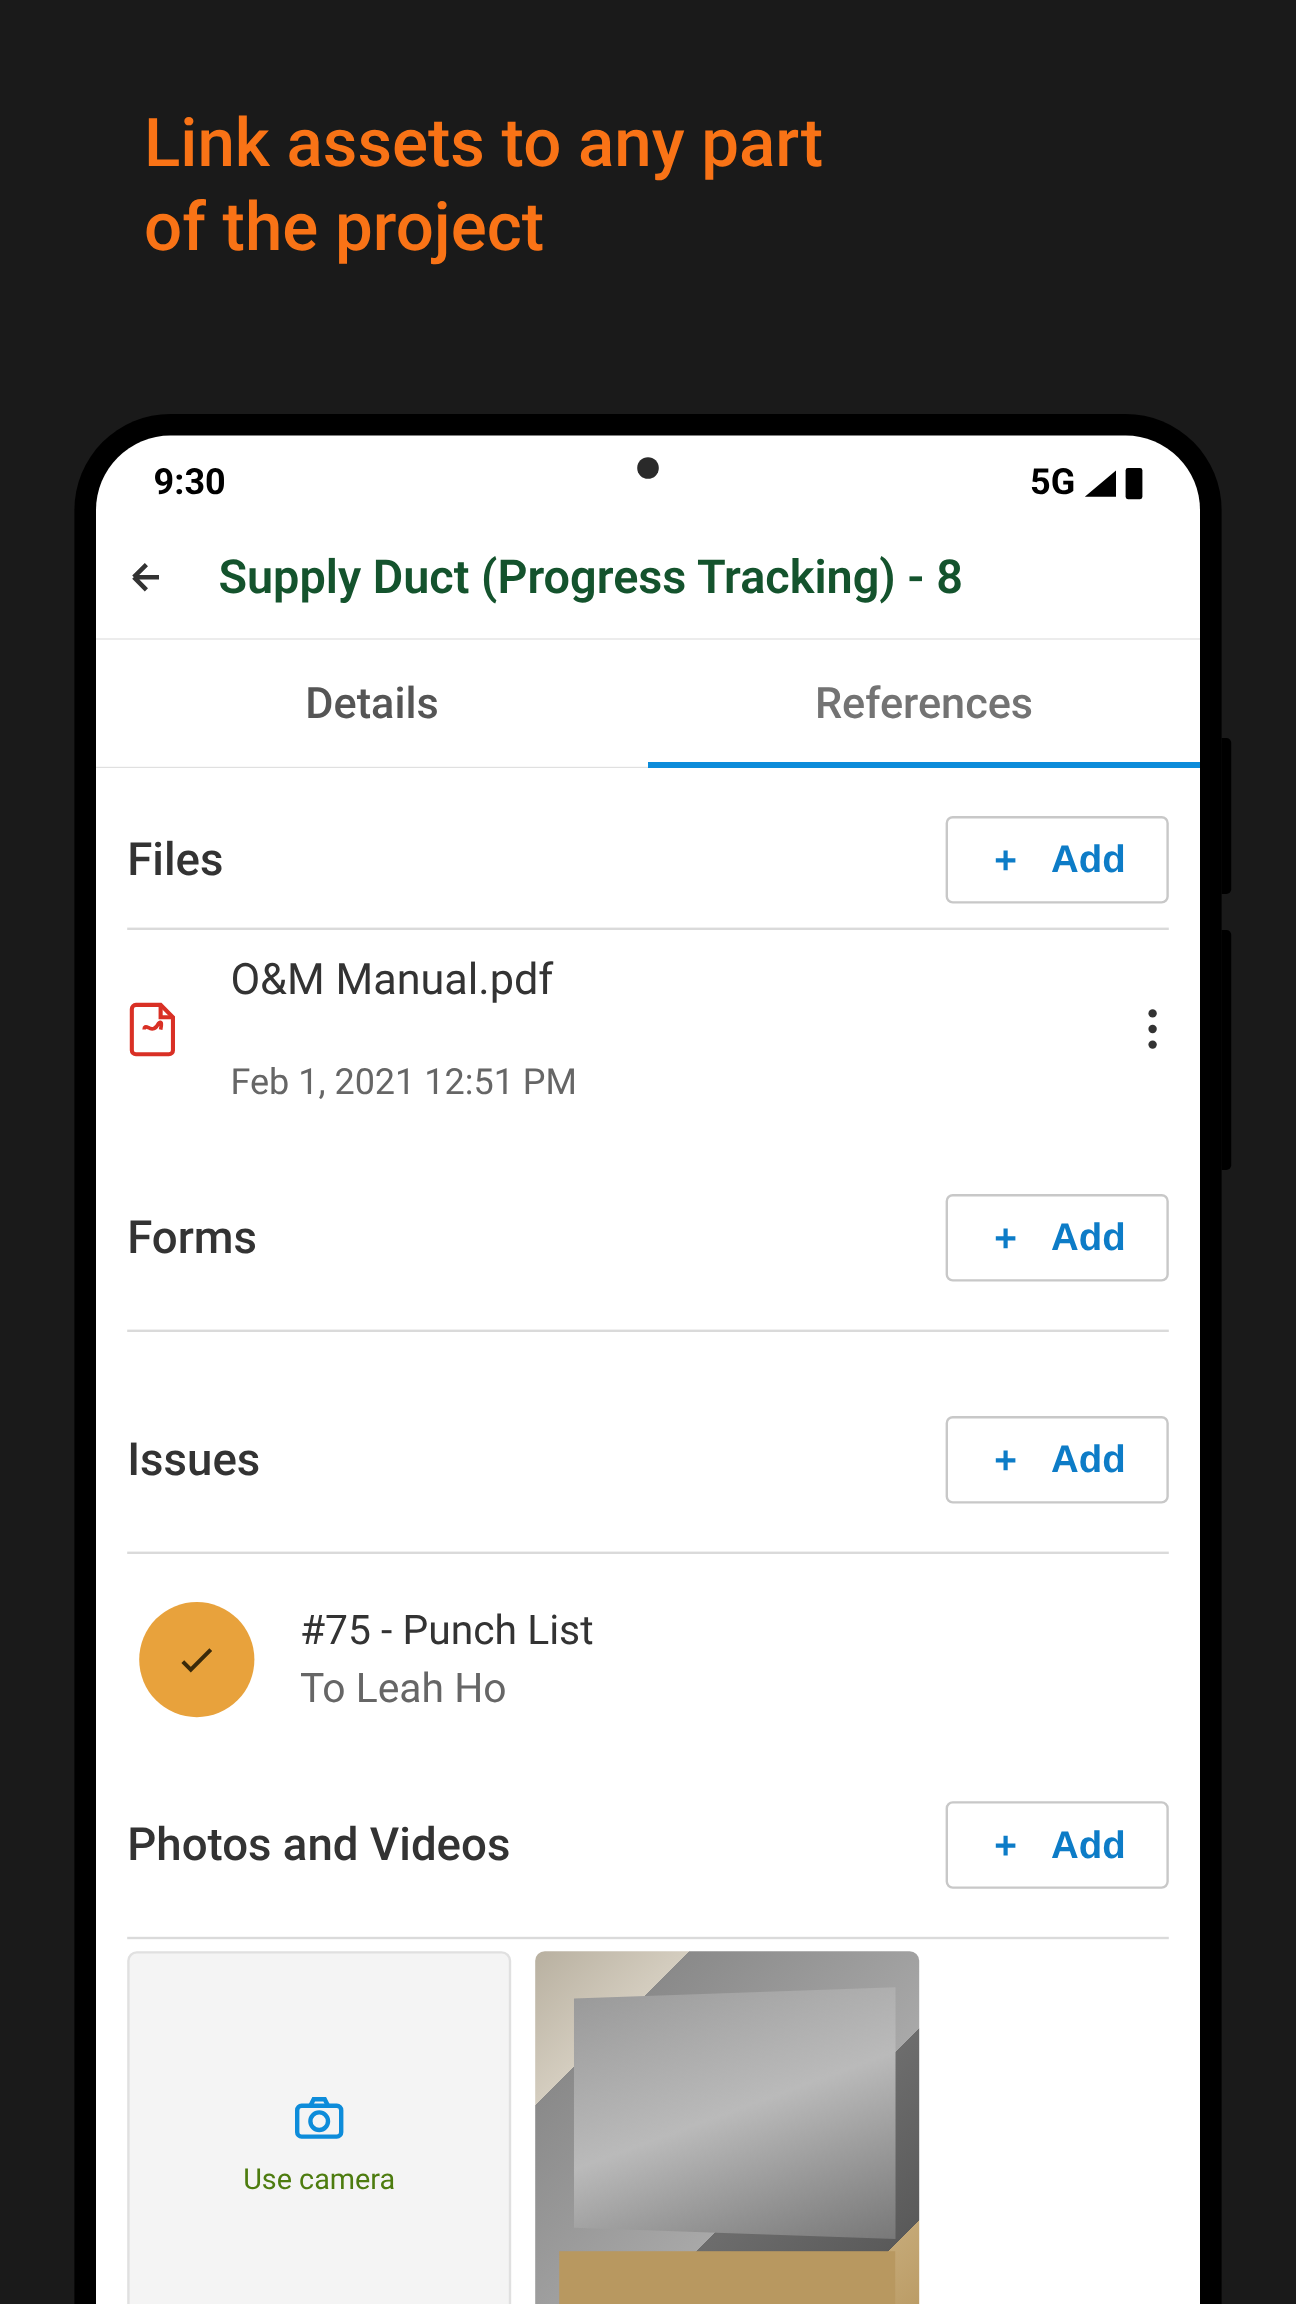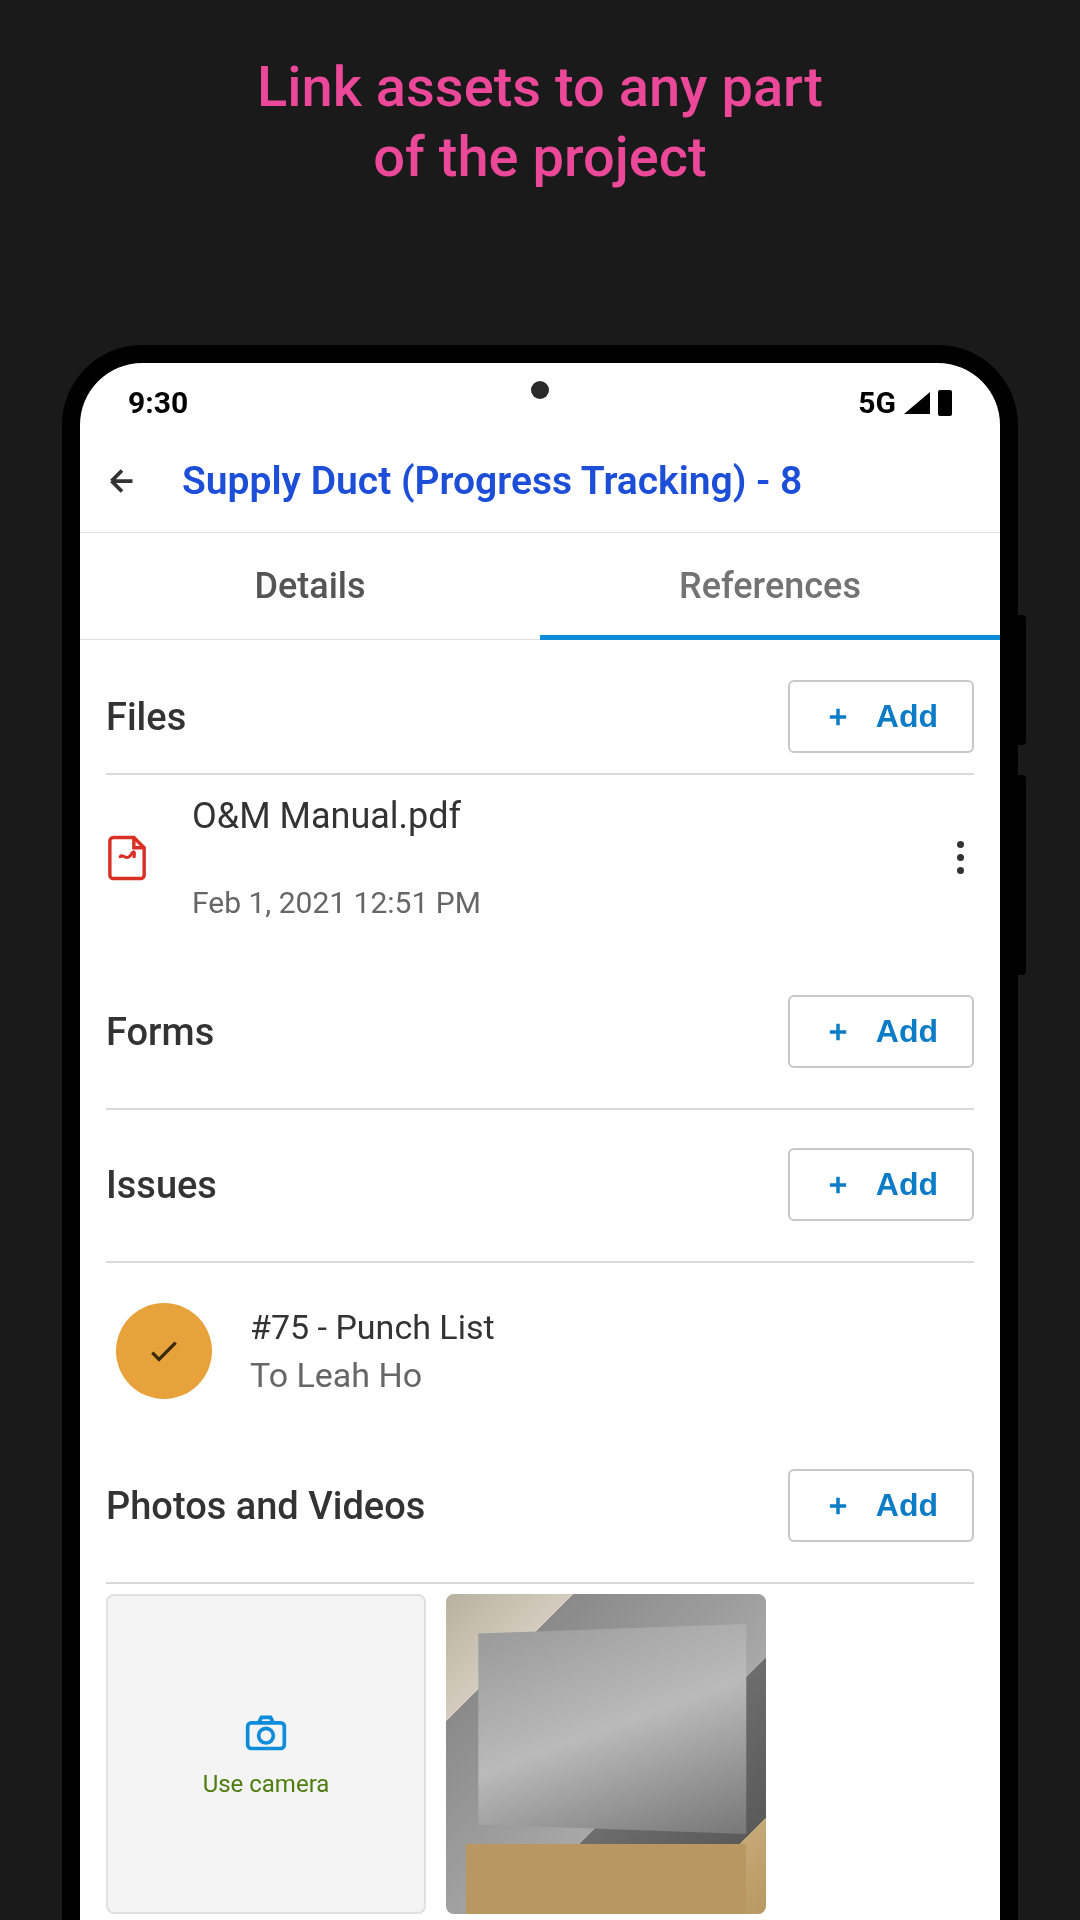--- a/index.html
+++ b/index.html
@@ -11,25 +11,24 @@
 body {
   background: #1a1a1a;
   font-family: -apple-system, BlinkMacSystemFont, 'Segoe UI', Roboto, sans-serif;
   width: 1080px;
   height: 1920px;
   overflow: hidden;
   position: relative;
 }
 
 .promo-text {
-  color: #ec4899;
+  color: #f97316;
   font-size: 56px;
   font-weight: 500;
-  text-align: center;
-  padding: 52px 120px 50px;
+  padding: 84px 120px 50px;
   line-height: 1.25;
 }
 
 .phone-frame {
   position: absolute;
   left: 62px;
   top: 345px;
   width: 956px;
   height: 1860px;
   background: #000;
@@ -129,21 +128,21 @@
 }
 
 .back-arrow svg {
   width: 36px;
   height: 36px;
 }
 
 .header-title {
   font-size: 39px;
   font-weight: 600;
-  color: #1d4ed8;
+  color: #14532d;
 }
 
 .tabs {
   display: flex;
   border-bottom: 1px solid #e0e0e0;
 }
 
 .tab {
   flex: 1;
   text-align: center;
@@ -356,21 +355,21 @@
 .section-forms .section-header {
   padding-top: 25px;
   padding-bottom: 40px;
 }
 
 .section-issues {
   padding: 0;
 }
 
 .section-issues .section-header {
-  padding-top: 38px;
+  padding-top: 70px;
   padding-bottom: 40px;
 }
 
 .section-photos {
   padding: 0;
 }
 
 .section-photos .section-header {
   padding-top: 70px;
   padding-bottom: 40px;

